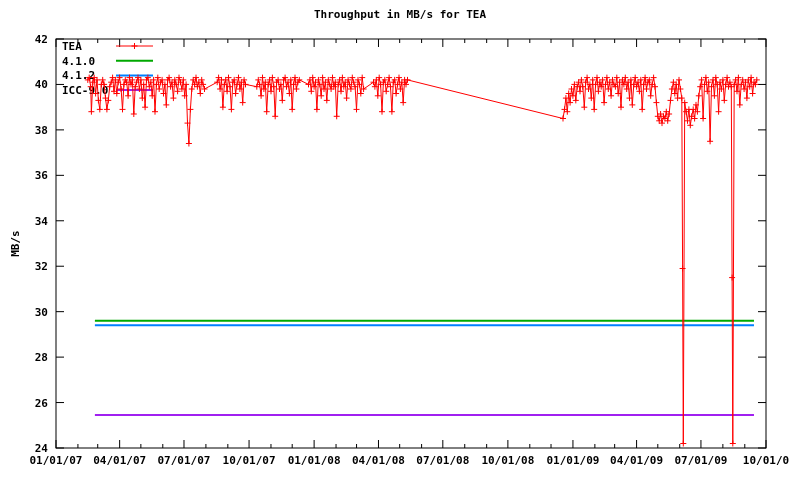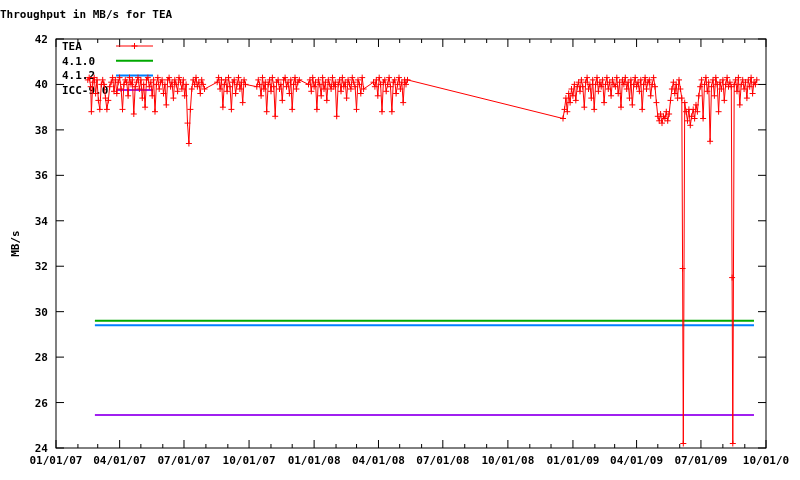--- a/index.html
+++ b/index.html
@@ -1,18 +1,18 @@
 <!DOCTYPE html>
 <html><head>
 <meta charset="utf-8">
 <style>
   html,body{margin:0;padding:0;background:#fff;}
   .stage{position:relative;width:800px;height:480px;background:#ffffff;overflow:hidden;
          font-family:"DejaVu Sans Mono",monospace;color:#000;}
-  .title{position:absolute;top:8px;left:0;right:0;
+  .title{position:absolute;top:8px;left:0;right:0;text-align:center;
          font:bold 11px "DejaVu Sans Mono",monospace;}
   .ylabel{position:absolute;left:-15px;top:237px;width:60px;text-align:center;
           font:bold 11px "DejaVu Sans Mono",monospace;transform:rotate(-90deg);}
   svg{position:absolute;left:0;top:0;}
   svg text{font:bold 11px "DejaVu Sans Mono",monospace;fill:#000;}
 </style>
 </head>
 <body>
 
 <div class="stage">

